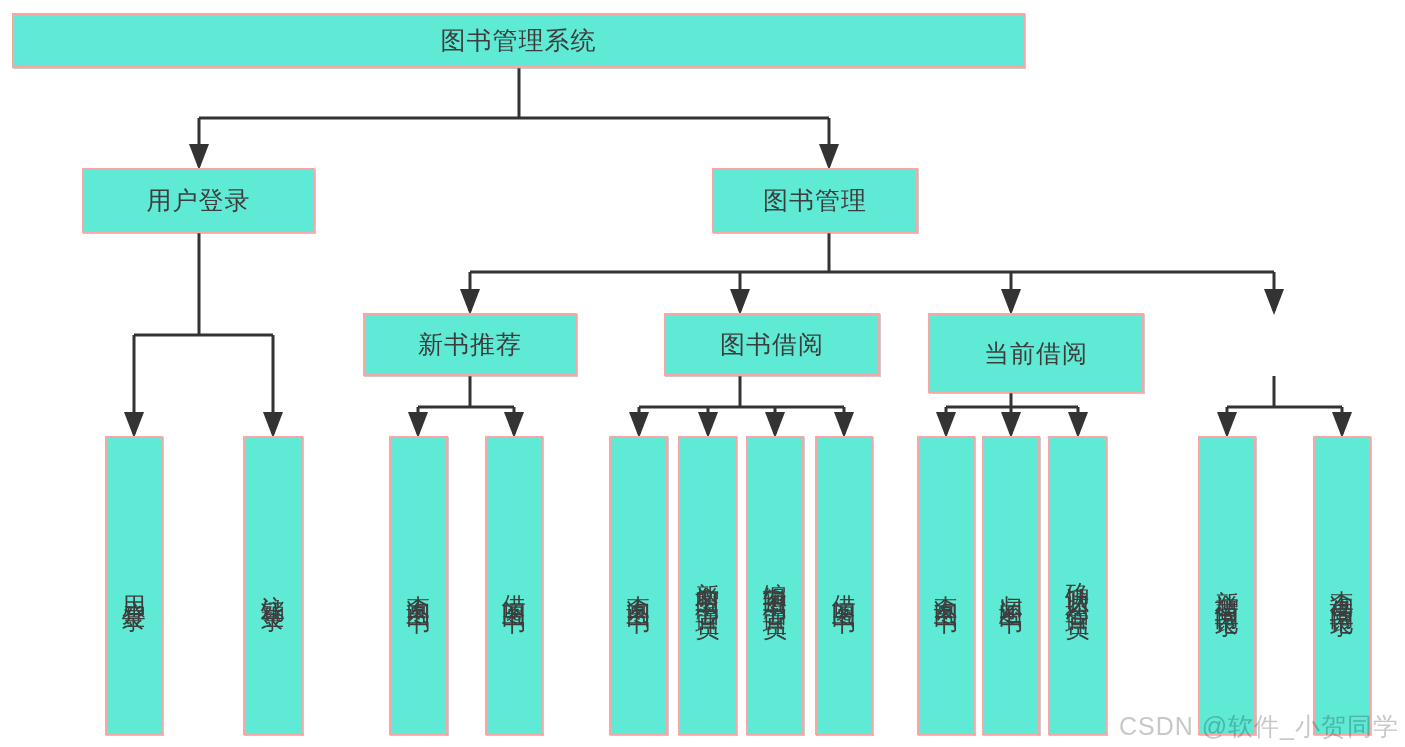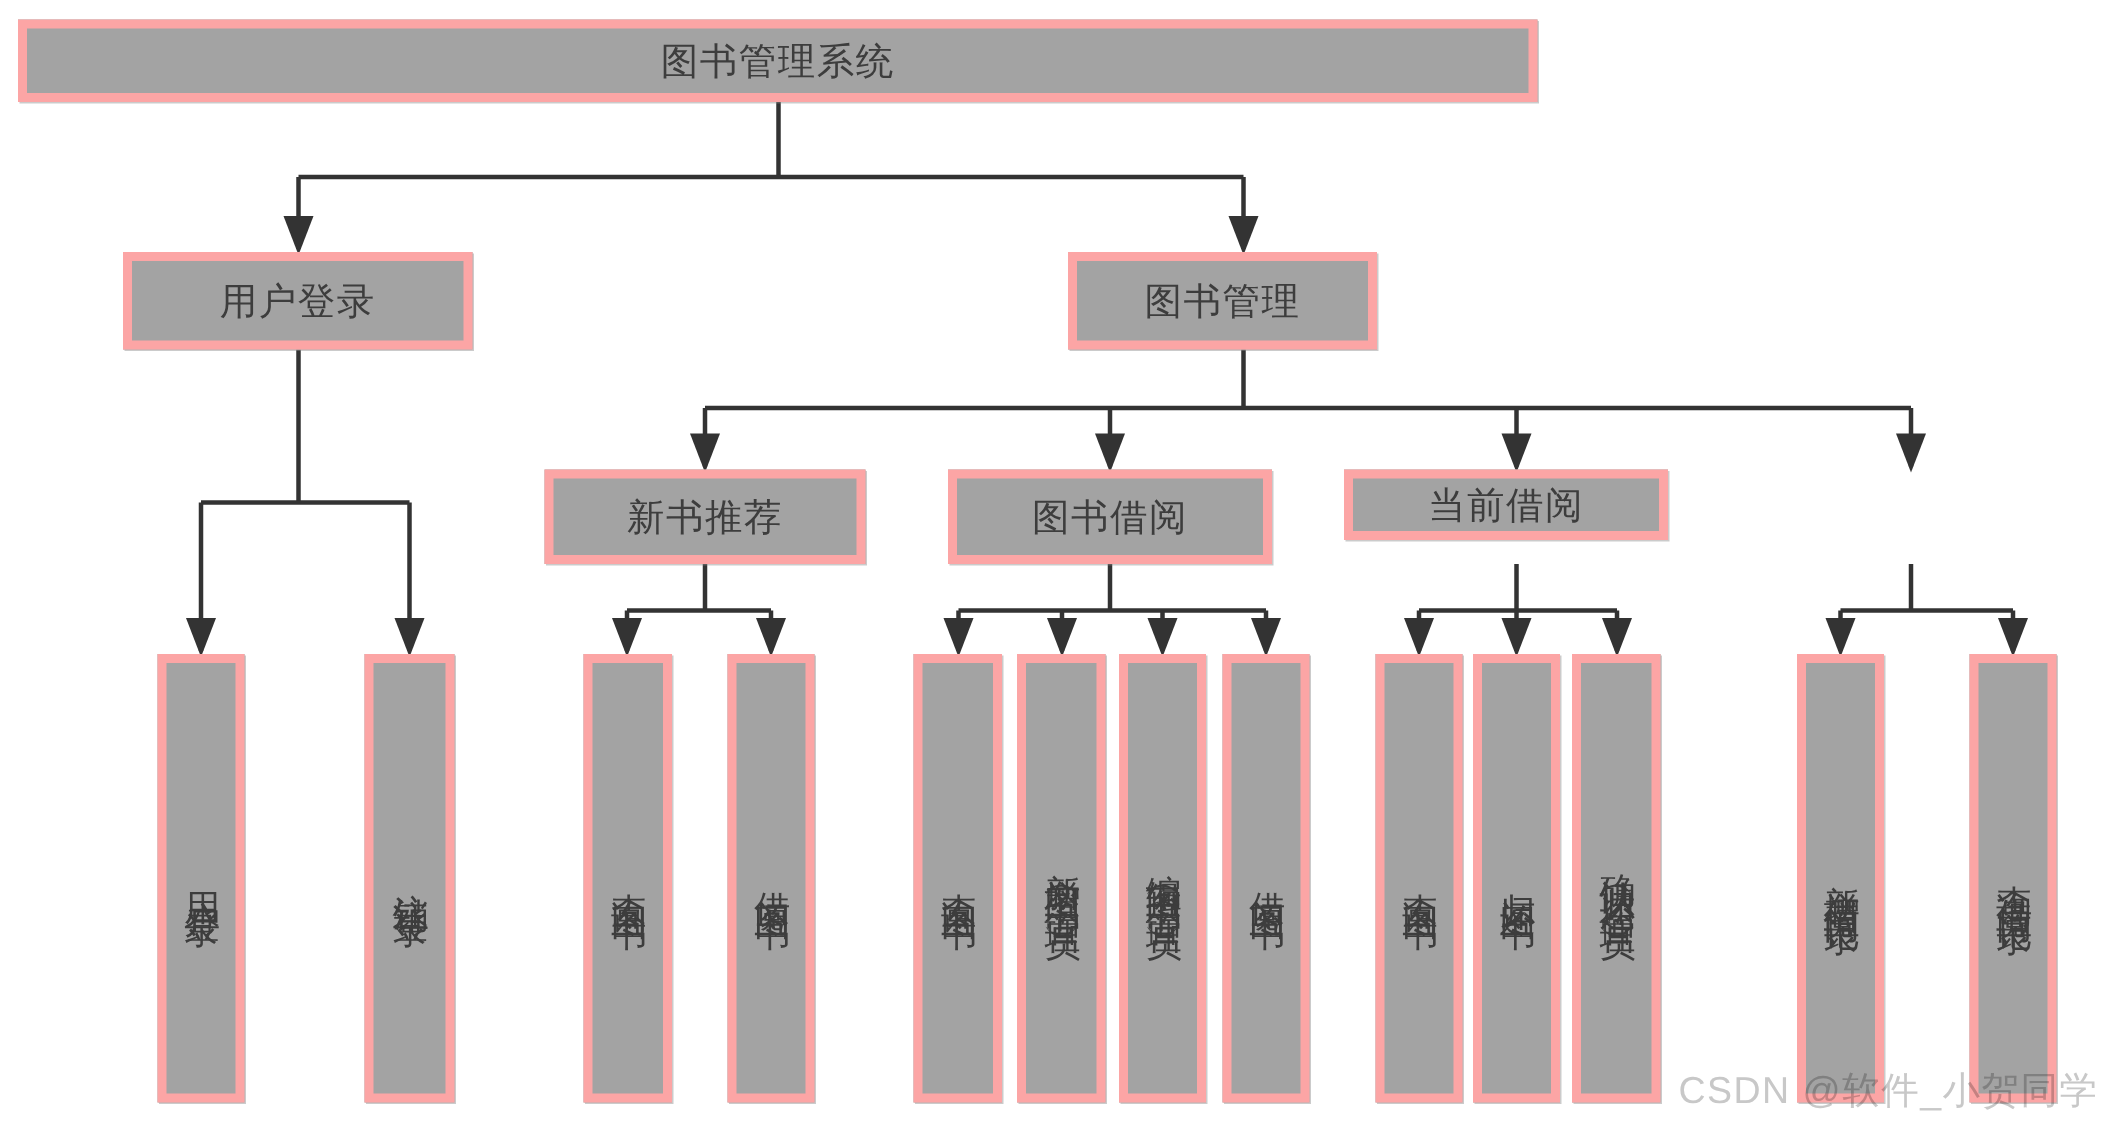--- a/index.html
+++ b/index.html
@@ -17,22 +17,22 @@
   }
   #connectors {
     position: absolute;
     left: 0;
     top: 0;
     z-index: 1;
   }
   .hbox, .vbox {
     position: absolute;
     box-sizing: border-box;
-    border: 6px solid #fca5a5;
-    background: #a3a3a3;
+    border: 2px solid #fca5a5;
+    background: #5eead4;
     color: #3d3d3d;
     display: flex;
     align-items: center;
     justify-content: center;
     z-index: 2;
     box-shadow: 1px 1px 0 rgba(140,140,140,0.45);
   }
   .hbox {
     font-size: 25px;
     letter-spacing: 1px;
@@ -118,22 +118,22 @@
       <polygon points="1217,412 1237,412 1227,438" fill="#333333"></polygon>
       <polygon points="1332,412 1352,412 1342,438" fill="#333333"></polygon>
     </svg>
 
   <div class="hbox" style="left:12px; top:13px; width:1013px; height:55px;">图书管理系统</div>
 
   <div class="hbox" style="left:82px; top:168px; width:233px; height:65px;">用户登录</div>
   <div class="hbox" style="left:712px; top:168px; width:206px; height:65px;">图书管理</div>
 
   <div class="hbox" style="left:363px; top:313px; width:214px; height:63px;">新书推荐</div>
-  <div class="hbox" style="left:632px; top:313px; width:216px; height:63px;">图书借阅</div>
-  <div class="hbox" style="left:896px; top:313px; width:216px; height:47px;">当前借阅</div>
+  <div class="hbox" style="left:664px; top:313px; width:216px; height:63px;">图书借阅</div>
+  <div class="hbox" style="left:928px; top:313px; width:216px; height:80px;">当前借阅</div>
 
   <div class="vbox" style="left:105px; width:58px;">用户登录</div>
   <div class="vbox" style="left:243px; width:60px;">注销登录</div>
 
   <div class="vbox" style="left:389px; width:59px;">查询图书</div>
   <div class="vbox" style="left:485px; width:58px;">借阅图书</div>
 
   <div class="vbox" style="left:609px; width:59px;">查询图书</div>
   <div class="vbox" style="left:678px; width:59px;">新增图书（管理员）</div>
   <div class="vbox" style="left:746px; width:58px;">编辑图书（管理员）</div>

